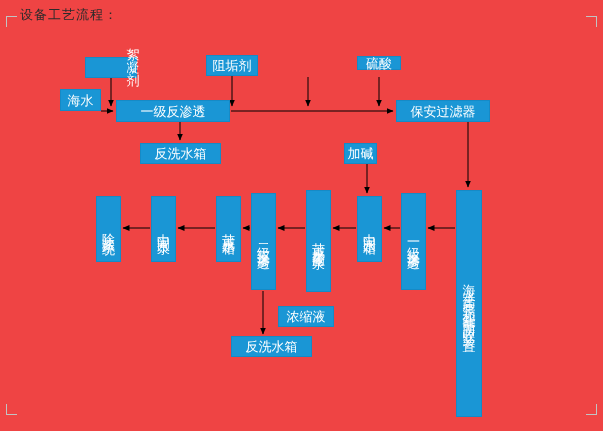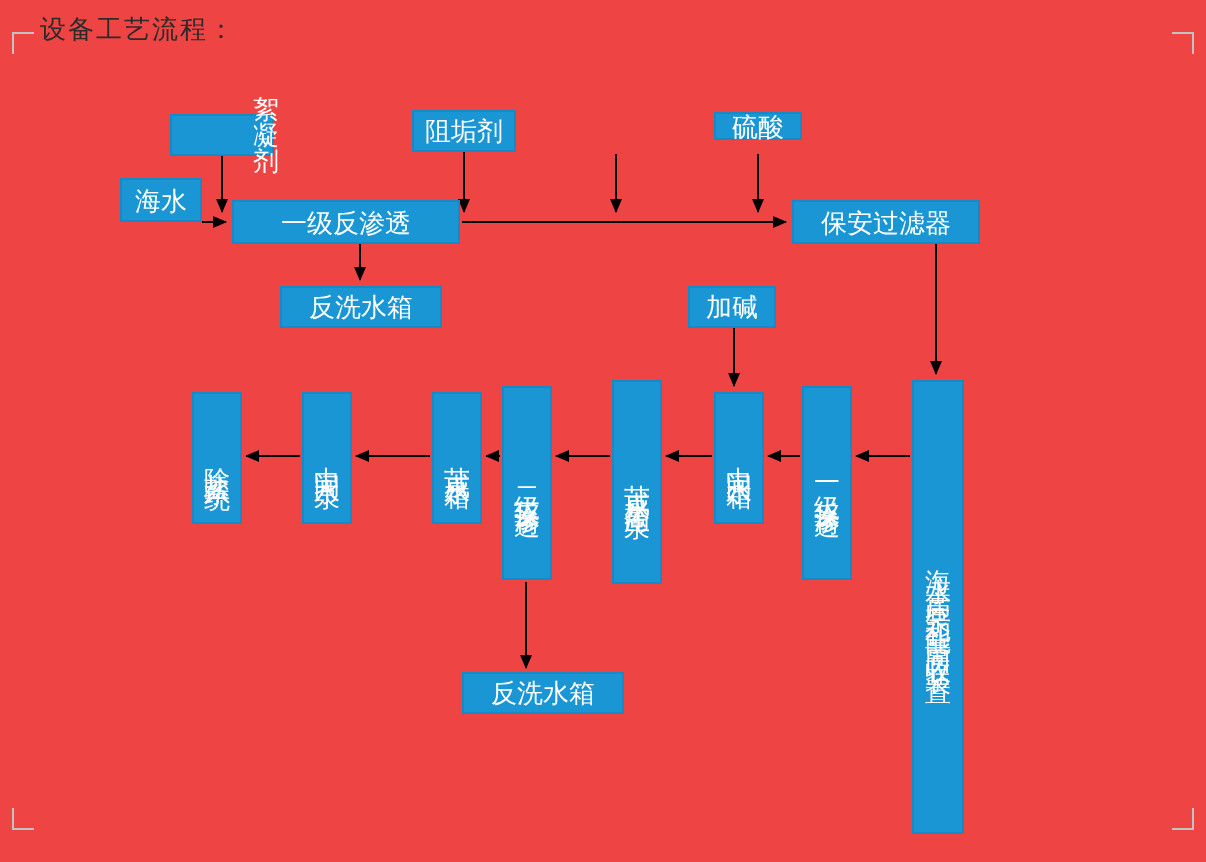--- a/index.html
+++ b/index.html
@@ -111,26 +111,27 @@
 
   <div class="node" style="left:85px; top:57px; width:52px; height:21px;padding-left:44px;">絮凝剂</div>
   <div class="node" style="left:206px; top:55px; width:52px; height:21px;">阻垢剂</div>
   <div class="node" style="left:357px; top:56px; width:44px; height:14px;">硫酸</div>
 
   <div class="node" style="left:60px; top:89px; width:41px; height:22px;">海水</div>
   <div class="node" style="left:116px; top:100px; width:114px; height:22px;">一级反渗透</div>
   <div class="node" style="left:396px; top:100px; width:94px; height:22px;">保安过滤器</div>
 
   <div class="node" style="left:140px; top:143px; width:81px; height:21px;">反洗水箱</div>
-  <div class="node" style="left:344px; top:143px; width:44px; height:21px;">加碱</div>
+  <div class="node" style="left:344px; top:143px; width:33px; height:21px;">加碱</div>
 
   <div class="node vbox" style="left:96px; top:196px; width:25px; height:66px;">除盐系统</div>
   <div class="node vbox" style="left:151px; top:196px; width:25px; height:66px;">中间水泵</div>
   <div class="node vbox" style="left:216px; top:196px; width:25px; height:66px;">苦咸水箱</div>
   <div class="node vbox" style="left:251px; top:193px; width:25px; height:97px;">二级反渗透</div>
   <div class="node vbox" style="left:306px; top:190px; width:25px; height:102px;">苦咸水高压泵</div>
   <div class="node vbox" style="left:357px; top:196px; width:25px; height:66px;">中间水箱</div>
   <div class="node vbox" style="left:401px; top:193px; width:25px; height:97px;">一级反渗透</div>
   <div class="node vbox vbox-tall" style="left:456px; top:190px; width:26px; height:227px;">海水高压泵和能量回收装置</div>
 
+  <div class="node" style="left:278px; top:306px; width:56px; height:21px;">浓缩液</div>
   <div class="node" style="left:231px; top:336px; width:81px; height:21px;">反洗水箱</div>
 
 </div>
 
 </body></html>

